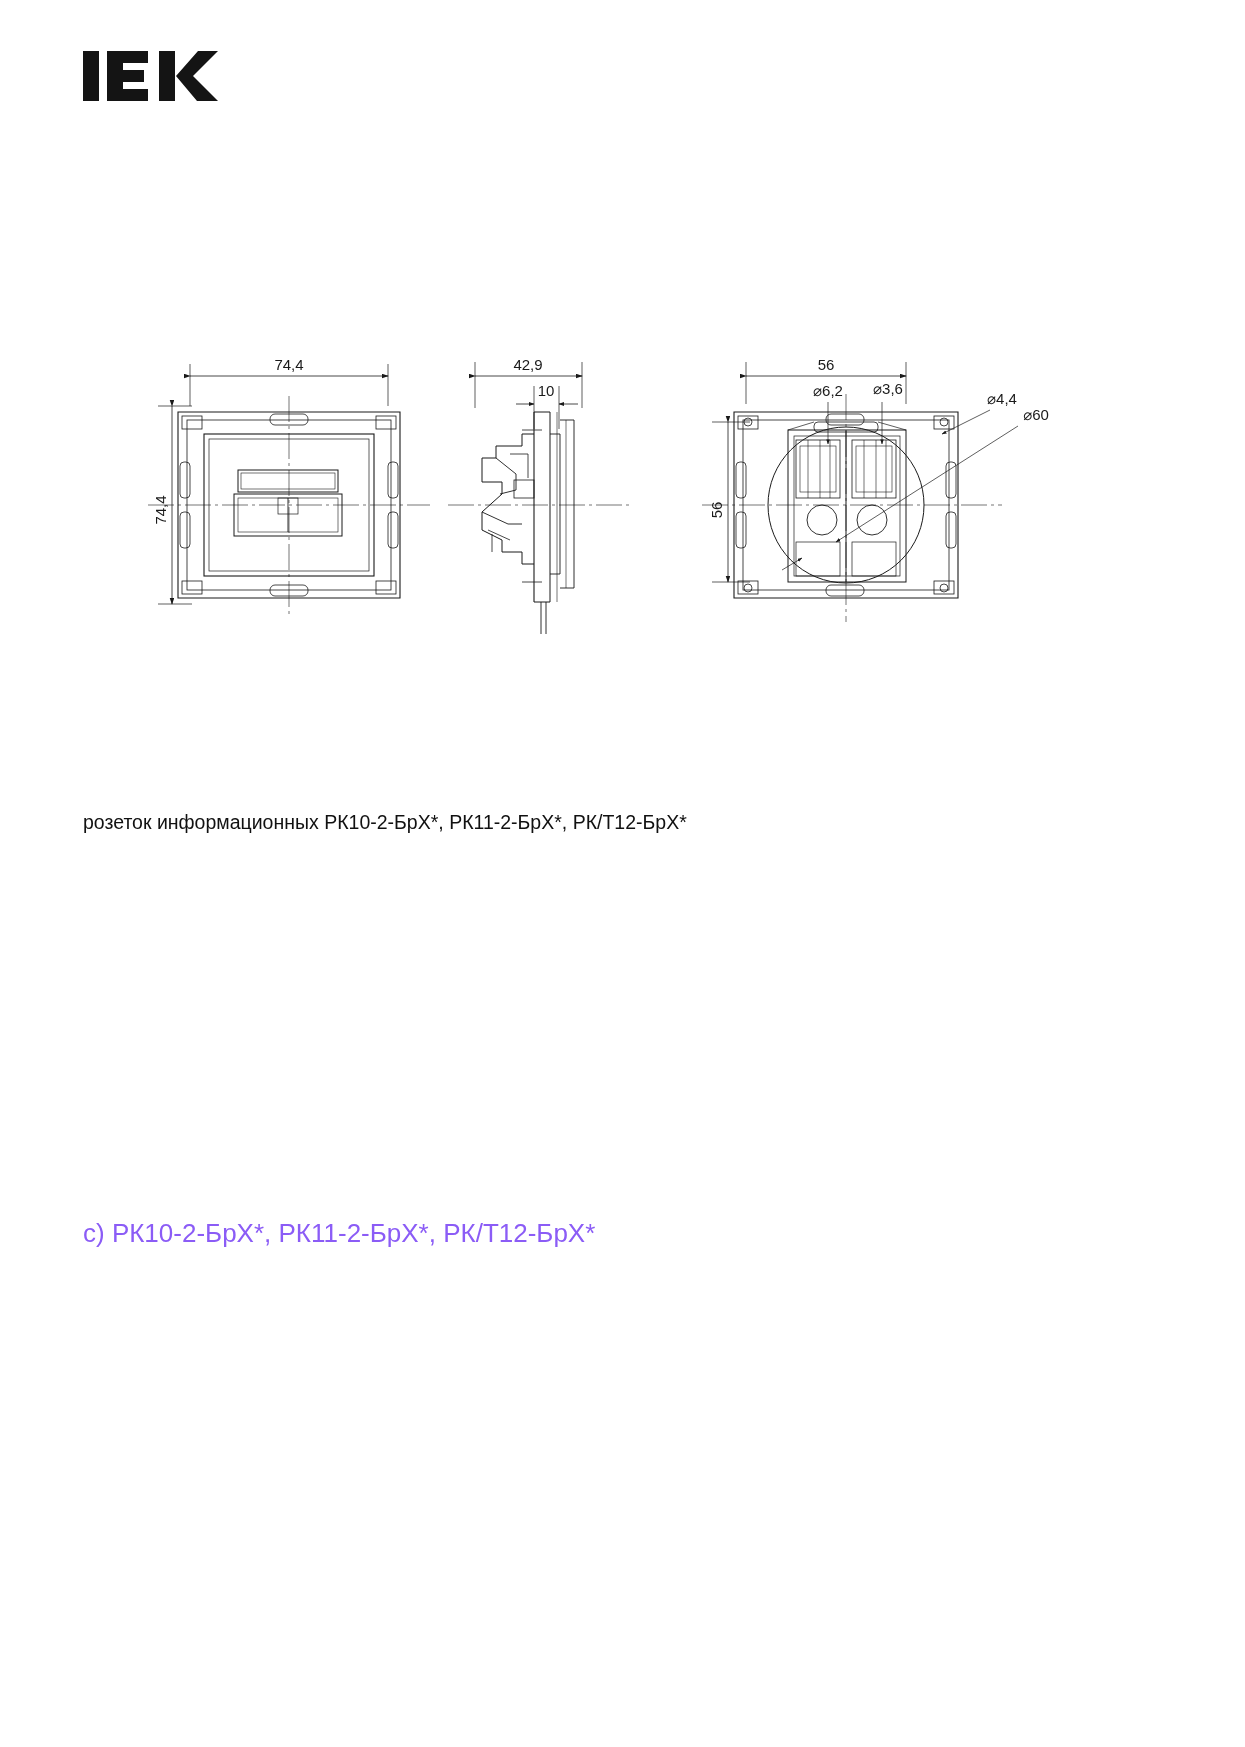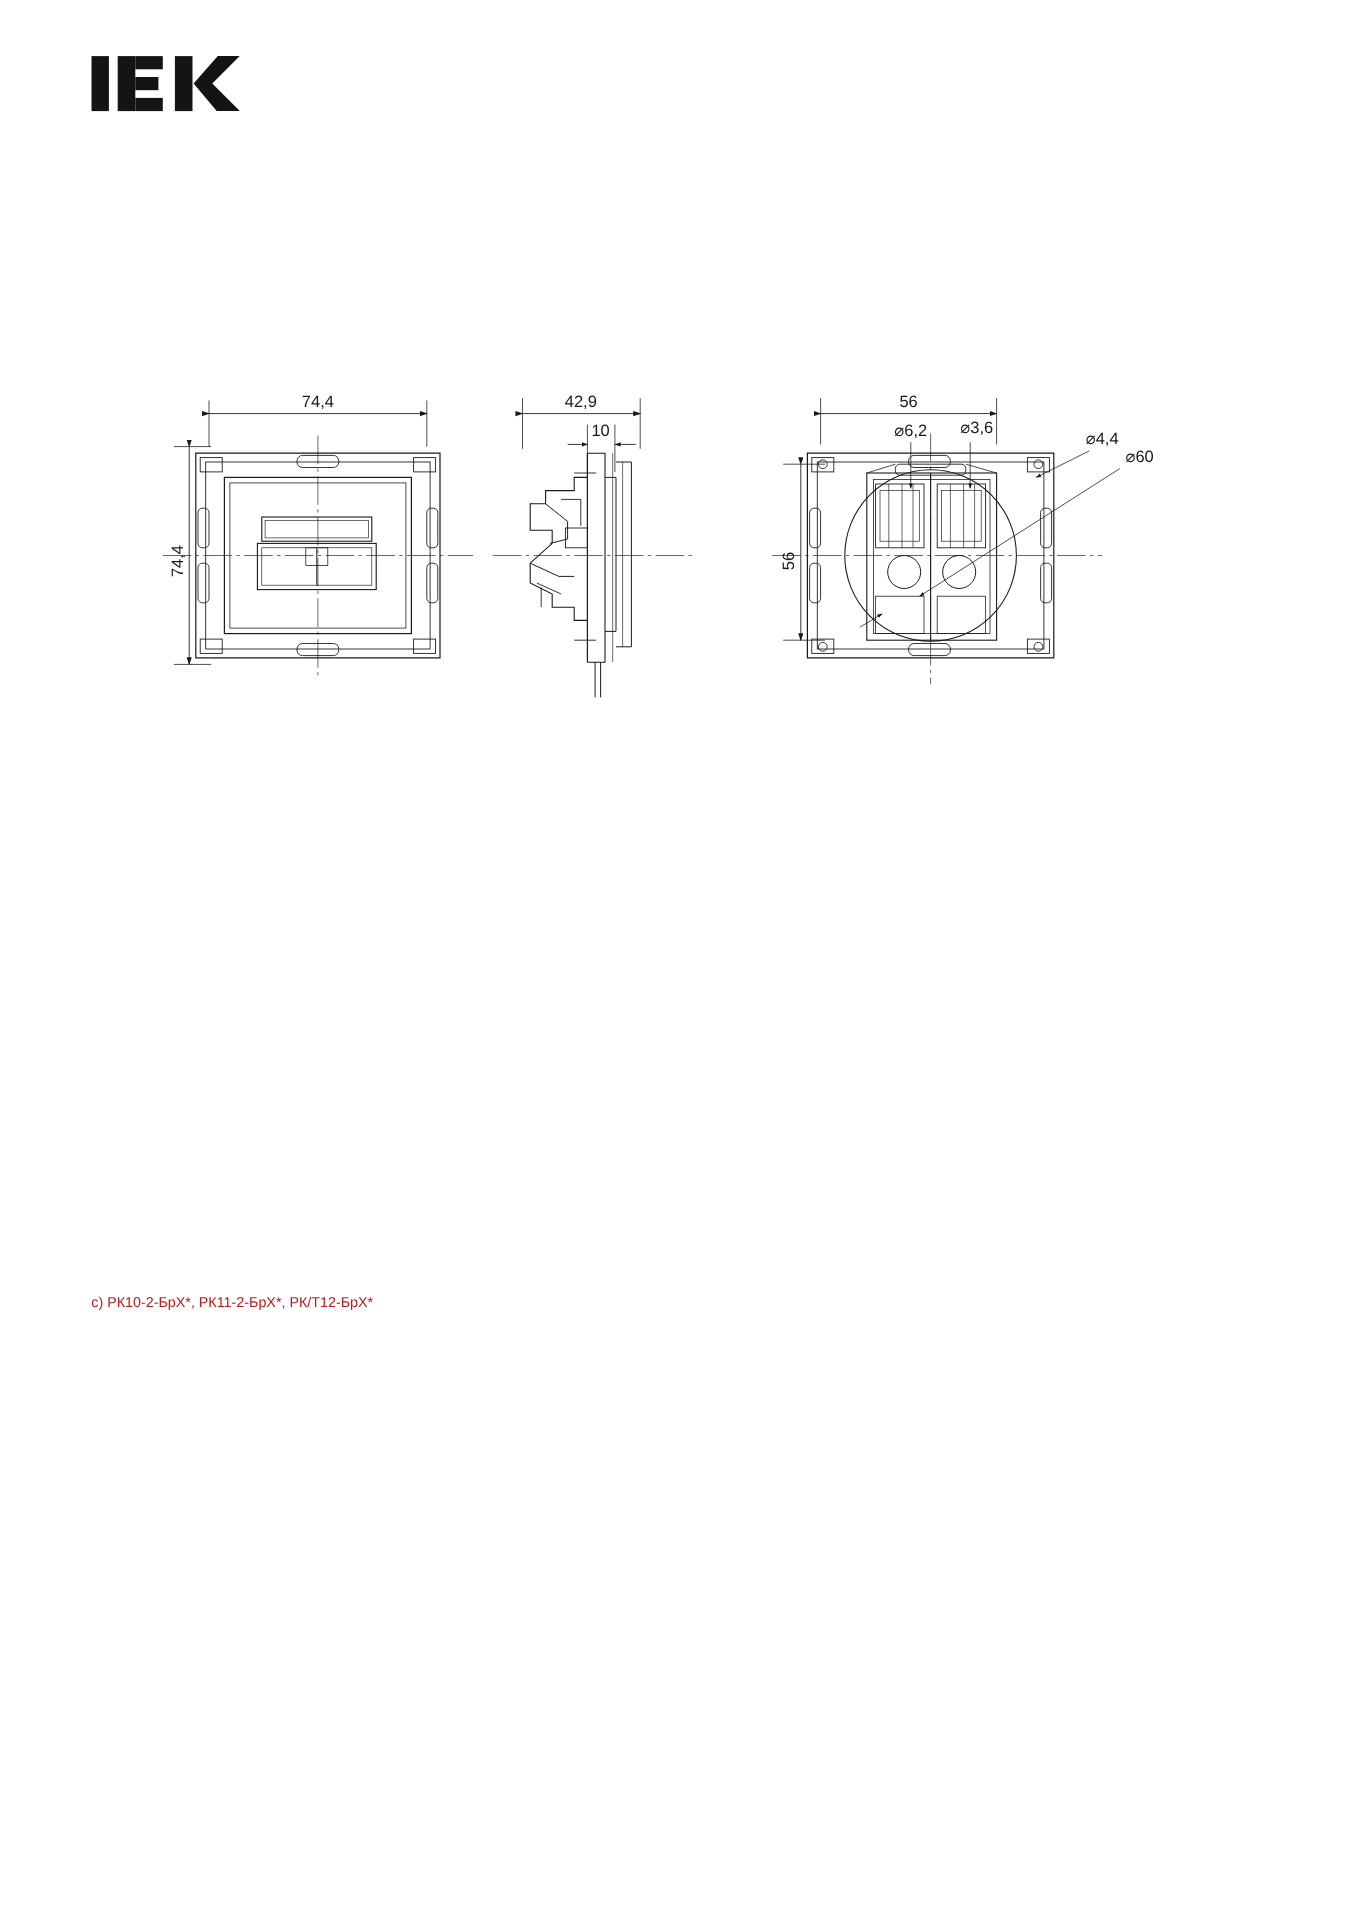--- a/index.html
+++ b/index.html
@@ -43,24 +43,24 @@
     width: 820px;
     font-size: 19.5px;
     line-height: 28px;
     color: #111;
   }
   .figure-caption div { white-space: pre; }
 
   .variant-caption {
     position: absolute;
     left: 83px;
-    top: 1170px;
-    font-size: 13px;
+    top: 1219px;
+    font-size: 26px;
     line-height: 28px;
-    color: #b91c1c;
+    color: #8b5cf6;
   }
 </style>
 </head>
 <body>
 
 <div class="logo">
   <svg viewBox="0 0 135 58" width="135" height="58" aria-hidden="true">
     <g fill="#141414">
 
       <rect x="0" y="4" width="16" height="50"></rect>
@@ -244,15 +244,16 @@
 
     <text x="698" y="62" text-anchor="middle">⌀6,2</text>
     <text x="758" y="60" text-anchor="middle">⌀3,6</text>
     <text x="872" y="70" text-anchor="middle">⌀4,4</text>
     <text x="906" y="86" text-anchor="middle">⌀60</text>
   </g>
 </svg>
 </div>
 
 <div class="figure-caption">
+  <div>розеток информационных РК10-2-БрХ*, РК11-2-БрХ*, РК/Т12-БрХ*</div>
 </div>
 
 <div class="variant-caption">с) РК10-2-БрХ*, РК11-2-БрХ*, РК/Т12-БрХ*</div>
 
 </body></html>

